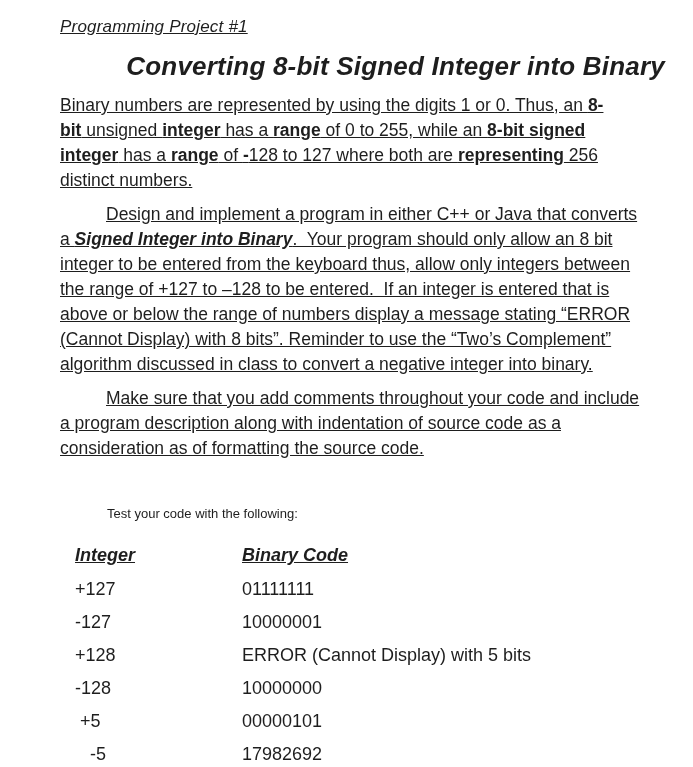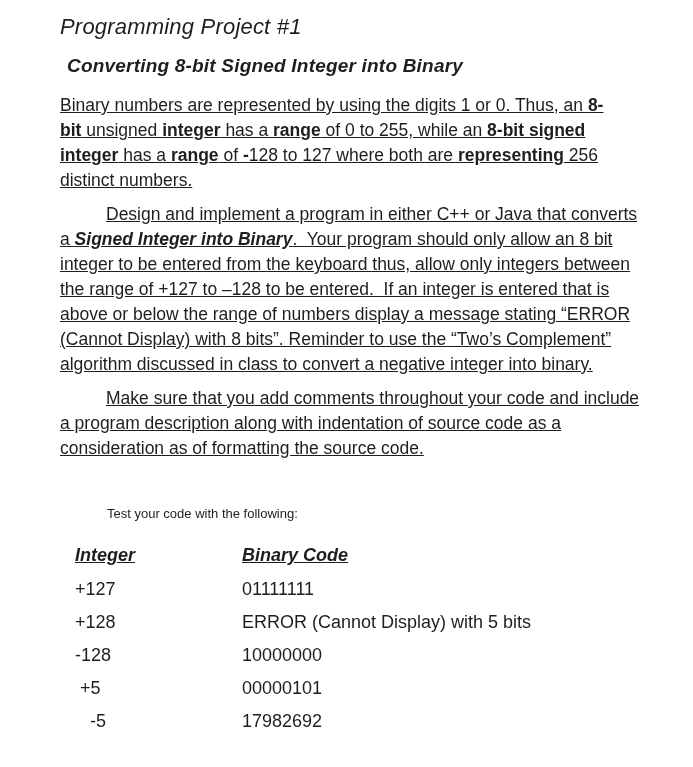--- a/index.html
+++ b/index.html
@@ -12,32 +12,34 @@
     overflow: hidden;
   }
   .page {
     box-sizing: border-box;
     width: 693px;
     height: 767px;
     padding: 13px 28px 0 60px;
   }
   .doc-title {
     font-style: italic;
-    font-size: 22px;
+    font-size: 17px;
     line-height: 28px;
     font-weight: 500;
+    text-decoration: underline;
     margin: 0 0 12px 0;
     letter-spacing: 0.2px;
   }
   .doc-subtitle {
     font-style: italic;
-    font-size: 19px;
+    font-size: 26px;
     line-height: 26px;
     margin: 0 0 14px 7px;
     letter-spacing: 0.2px;
+    text-align: right;
   }
   .paragraph {
     font-size: 17.5px;
     line-height: 25px;
     margin: 0 0 9px 0;
     white-space: pre-wrap;
     text-decoration: underline;
   }
   .paragraph.indented { text-indent: 46px; }
   .b { font-weight: bold; }
@@ -86,20 +88,24 @@
     <div class="t-row header">
       <div class="t-col1">Integer</div>
       <div class="t-col2">Binary Code</div>
     </div>
 
     <div class="t-row">
       <div class="t-col1">+127</div>
       <div class="t-col2">01111111</div>
     </div>
 
+    <div class="t-row">
+      <div class="t-col1">-127</div>
+      <div class="t-col2">10000001</div>
+    </div>
 
     <div class="t-row">
       <div class="t-col1">+128</div>
       <div class="t-col2">ERROR (Cannot Display) with 5 bits</div>
     </div>
 
     <div class="t-row">
       <div class="t-col1">-128</div>
       <div class="t-col2">10000000</div>
     </div>

